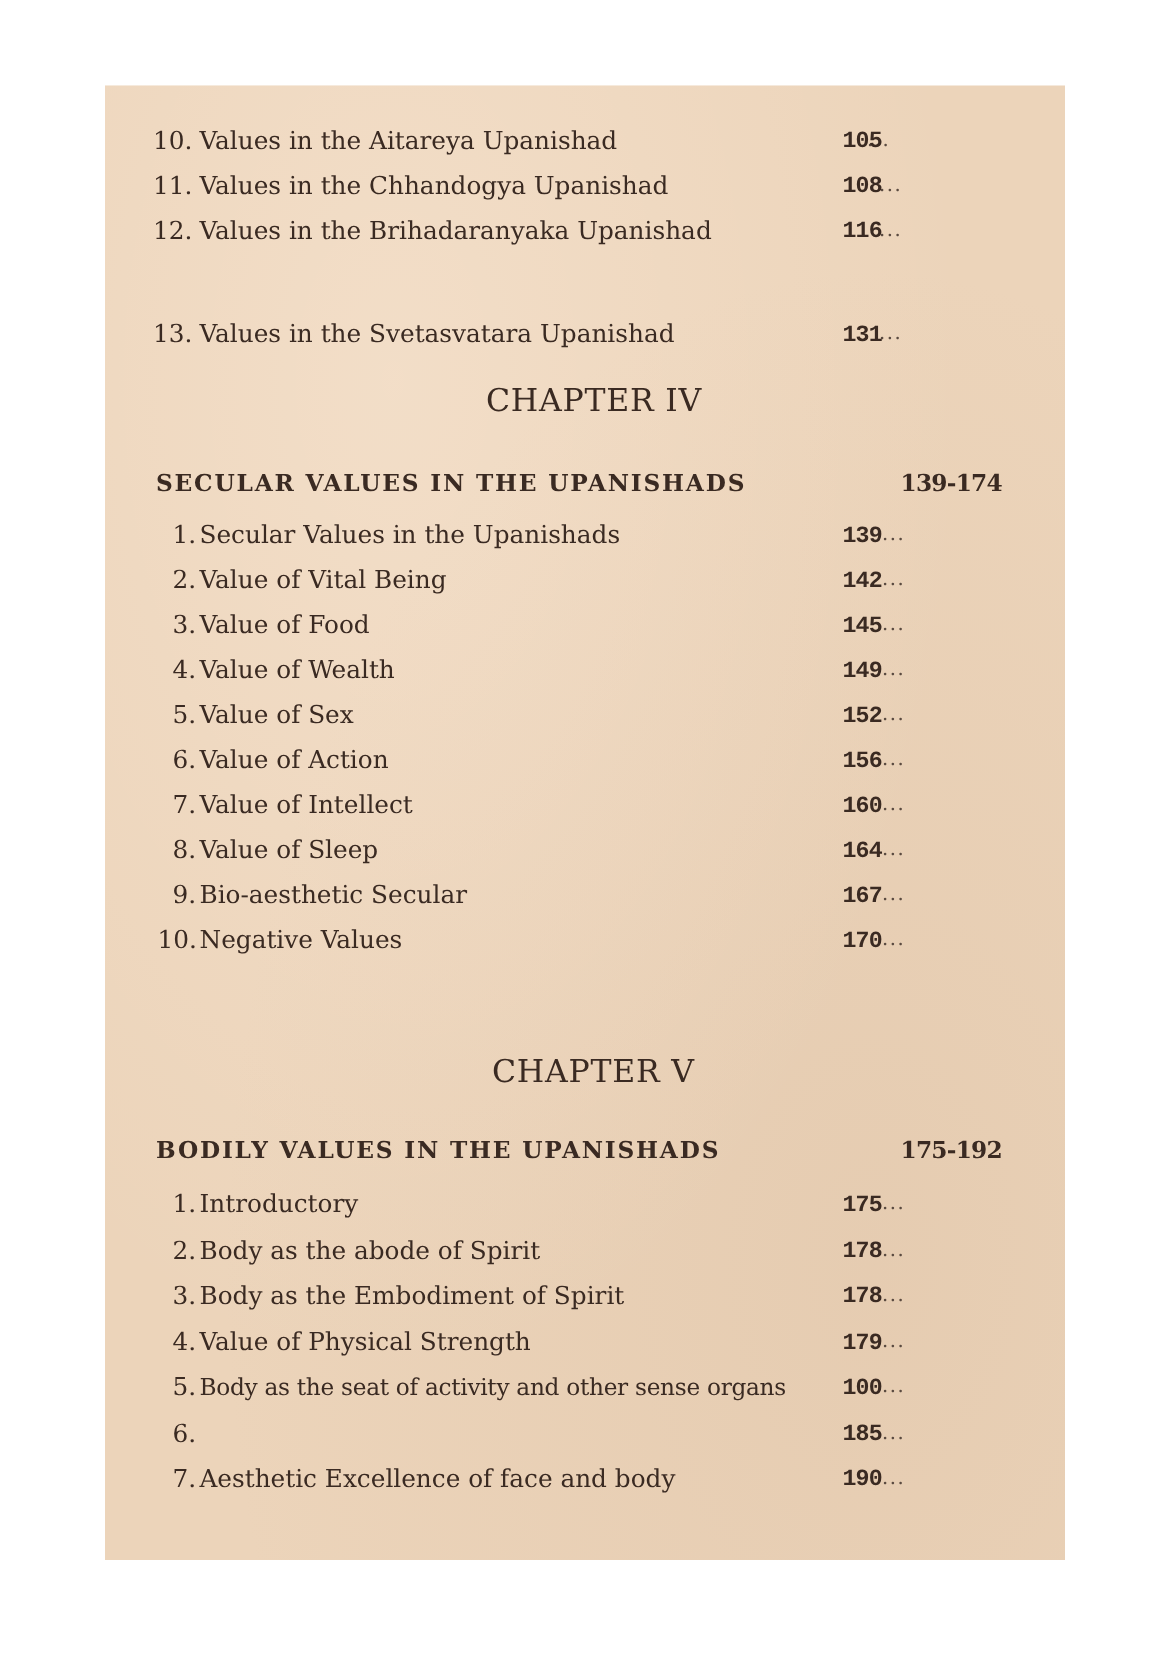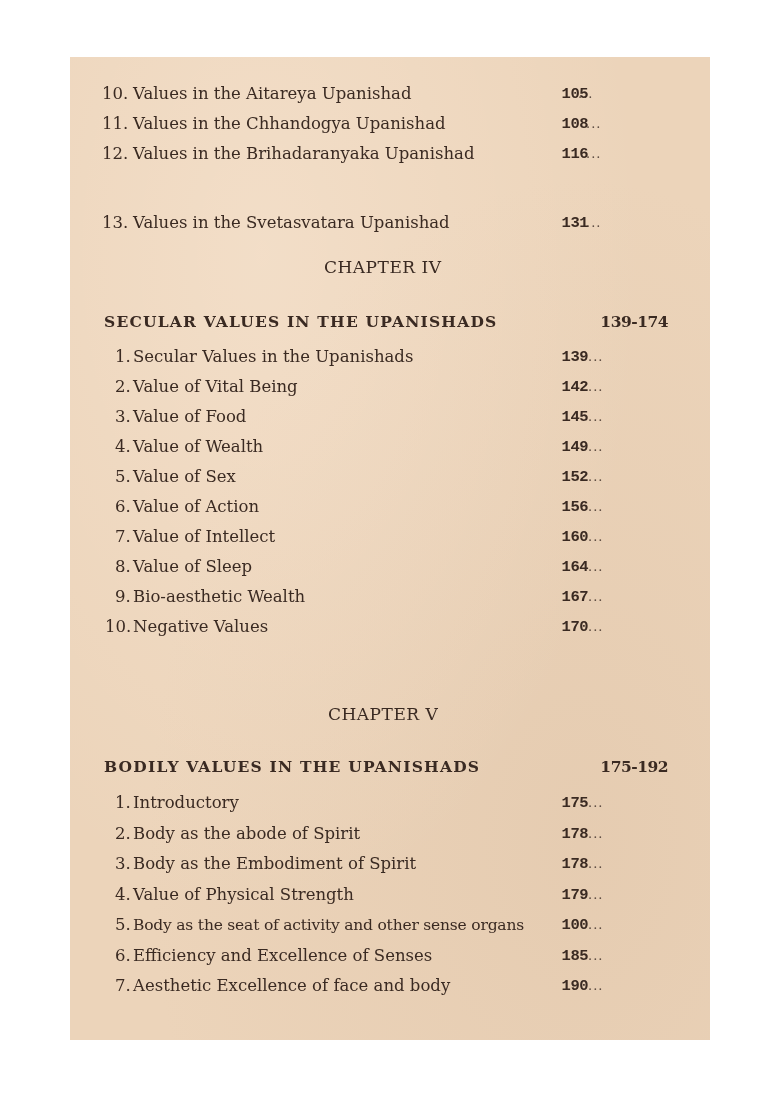--- a/index.html
+++ b/index.html
@@ -53,21 +53,21 @@
       right: 42px;
       font-weight: bold;
       font-size: 15.5px;
       letter-spacing: -0.5px;
       font-family: Liberation Mono, monospace;
     }
     .chapter-label {
       position: absolute;
       width: 640px;
       left: 0;
-      font-size: 17px;
+      font-size: 21px;
       letter-spacing: 0.5px;
       line-height: 24px;
     }
     .section-heading {
       position: absolute;
       left: 0;
       width: 640px;
       height: 24px;
       line-height: 24px;
       font-weight: bold;
@@ -163,21 +163,21 @@
     <span class="page-no">160</span>
   </div>
   <div class="row" style="top:498px;">
     <span class="num" style="left:45px;">8.</span>
     <span class="title" style="left:63px;">Value of Sleep</span>
     <span class="dots" style="left:518px;">...</span>
     <span class="page-no">164</span>
   </div>
   <div class="row" style="top:528px;">
     <span class="num" style="left:45px;">9.</span>
-    <span class="title" style="left:63px;">Bio-aesthetic Wealth</span>
+    <span class="title" style="left:63px;">Bio-aesthetic Secular</span>
     <span class="dots" style="left:518px;">...</span>
     <span class="page-no">167</span>
   </div>
   <div class="row" style="top:558px;">
     <span class="num" style="left:35px;">10.</span>
     <span class="title" style="left:63px;">Negative Values</span>
     <span class="dots" style="left:518px;">...</span>
     <span class="page-no">170</span>
   </div>
 
@@ -213,21 +213,20 @@
     <span class="page-no">179</span>
   </div>
   <div class="row" style="top:856px;">
     <span class="num" style="left:45px;">5.</span>
     <span class="title" style="left:63px; font-size:15.5px; letter-spacing:-0.2px;">Body as the seat of activity and other sense organs</span>
     <span class="dots" style="left:518px;">...</span>
     <span class="page-no">100</span>
   </div>
   <div class="row" style="top:887px;">
     <span class="num" style="left:45px;">6.</span>
-    <span class="title" style="left:63px;">Efficiency and Excellence of Senses</span>
     <span class="dots" style="left:518px;">...</span>
     <span class="page-no">185</span>
   </div>
   <div class="row" style="top:917px;">
     <span class="num" style="left:45px;">7.</span>
     <span class="title" style="left:63px;">Aesthetic Excellence of face and body</span>
     <span class="dots" style="left:518px;">...</span>
     <span class="page-no">190</span>
   </div>
 

